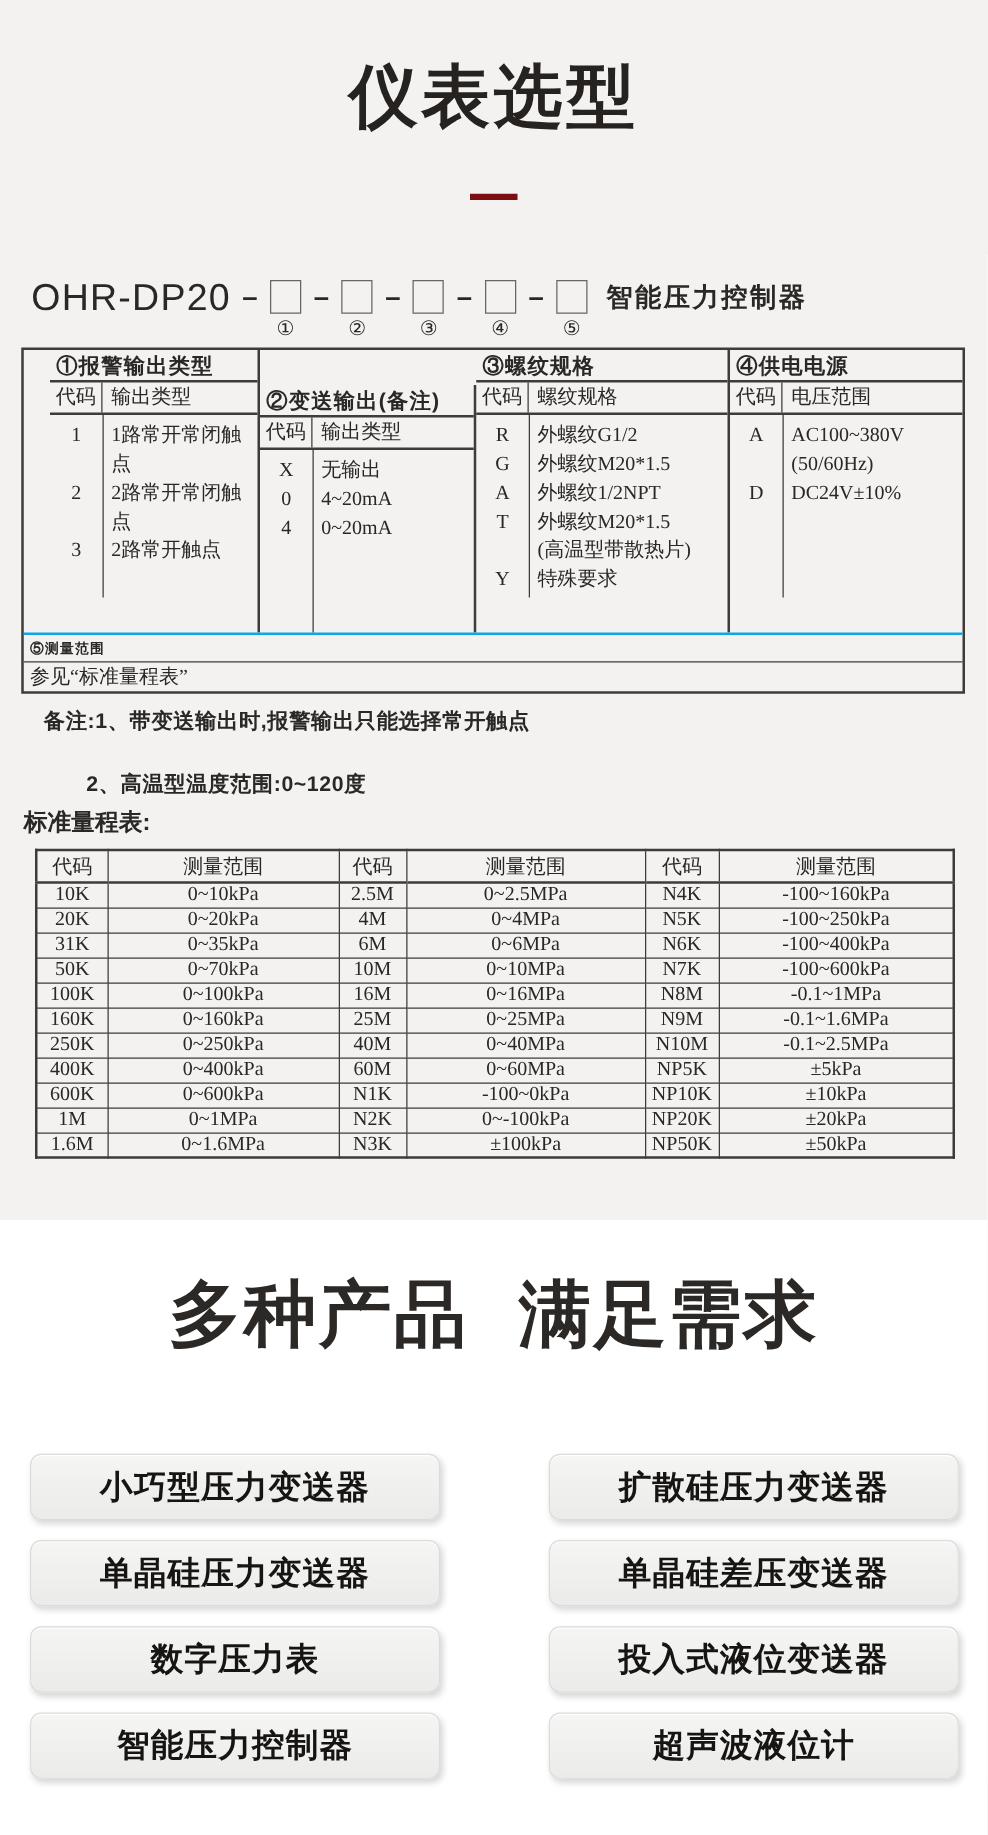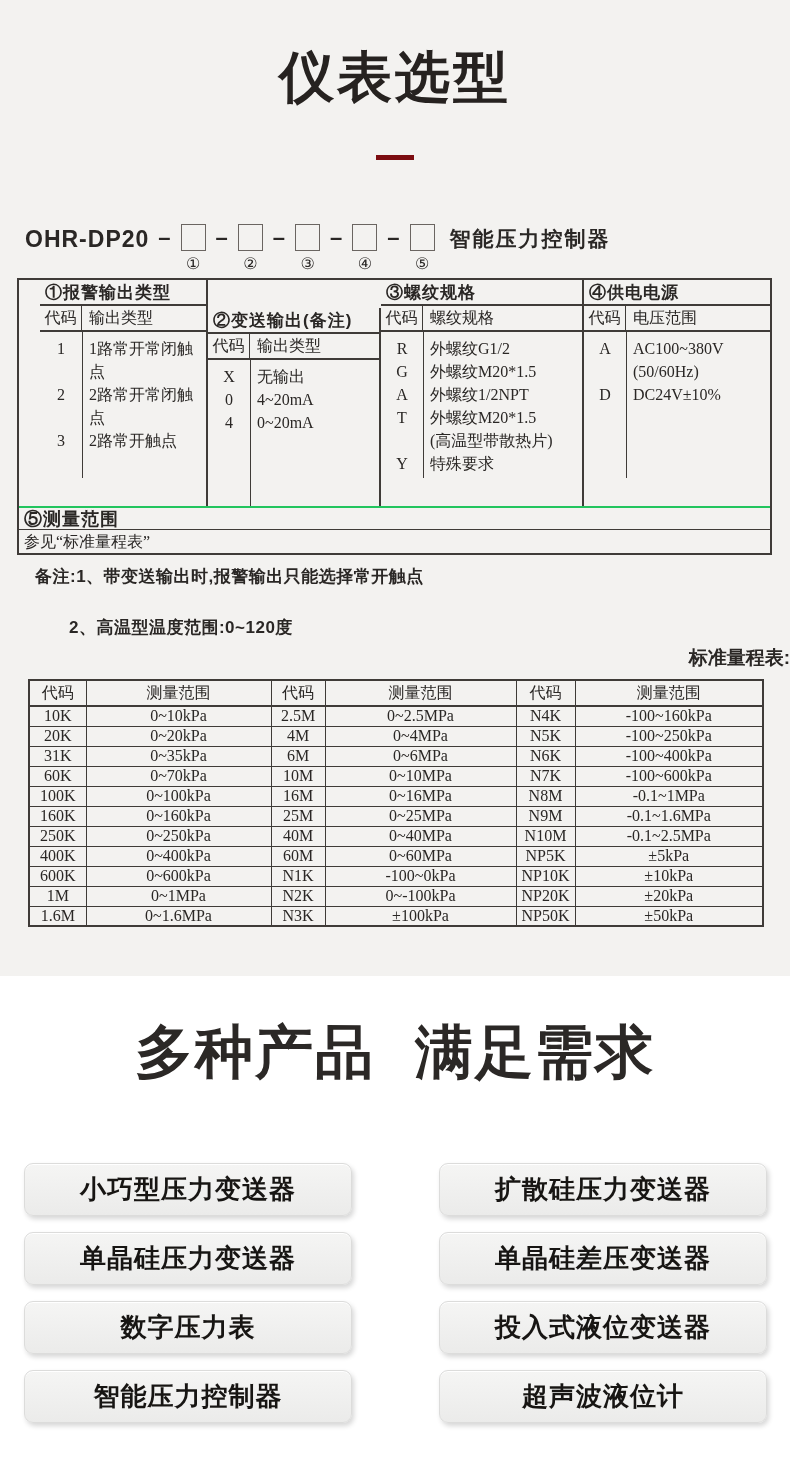--- a/index.html
+++ b/index.html
@@ -16,21 +16,21 @@
   .page-title {
     margin:0; padding-top:50px;
     text-align:center;
     font-size:55px; font-weight:900; line-height:1;
     letter-spacing:3px; color:#262220;
   }
   .red-dash { width:38px; height:5px; background:#7c0d11; margin:50px auto 0; }
 
   
   .model-line { display:flex; align-items:flex-start; margin:64px 0 0 25px; }
-  .m-prefix { font-size:23px; font-weight:700; letter-spacing:1px; line-height:30px; }
+  .m-prefix { font-size:30px; font-weight:400; letter-spacing:1px; line-height:30px; }
   .m-dash  { font-size:22px; font-weight:700; line-height:28px; margin:0 9px; }
   .slot { display:flex; flex-direction:column; align-items:center; width:27px; }
   .slot .box { width:25px; height:27px; border:1px solid #6a6561; }
   .slot .circ { font-size:16px; line-height:20px; margin-top:3px; }
   .m-suffix { font-size:21px; font-weight:600; letter-spacing:2px; line-height:30px; margin-left:14px; }
 
   
   .sel-table {
     margin:4px 18px 0 17px;
     border:2px solid #3f3b38;
@@ -52,35 +52,35 @@
   .sub-desc { padding-left:7px; line-height:24px; }
   .sec-body { position:relative; height:146px; padding-top:5px;
               font-family:"Liberation Serif", serif; font-size:16px; }
   .sec-body::before { content:""; position:absolute; left:42px; top:0; bottom:0;
                       width:1px; background:#3f3b38; }
   .body-row { display:flex; }
   .row-code { width:42px; flex:none; text-align:center; line-height:23px; }
   .row-desc { padding-left:7px; line-height:23px; white-space:pre-line; }
 
   .range-title {
-    flex-basis:100%; border-top:2px solid #22c55e;
-    height:23px; line-height:22px; font-size:18px; font-weight:700;
+    flex-basis:100%; border-top:2px solid #0ea5e9;
+    height:23px; line-height:22px; font-size:11px; font-weight:700;
     padding-left:5px; letter-spacing:1px;
   }
   .range-note {
     flex-basis:100%; border-top:1px solid #3f3b38;
     height:24px; line-height:23px; font-size:16px;
     font-family:"Liberation Serif", serif; padding-left:5px;
   }
 
   
   .notes { margin:8px 0 0 35px; font-size:17px; font-weight:600;
            line-height:27px; letter-spacing:0.5px; }
   .note-line2 { padding-left:34px;margin-top:24px; }
-  .range-caption { margin:4px 0 0 19px; font-size:19px; font-weight:700;text-align:right; }
+  .range-caption { margin:4px 0 0 19px; font-size:19px; font-weight:700; }
 
   
   .range-table {
     margin:8px 0 0 28px; width:734px;
     border-collapse:collapse; table-layout:fixed;
     font-family:"Liberation Serif", serif; font-size:16px; text-align:center;
     border:2px solid #3f3b38;
   }
   .range-table th, .range-table td { border:1px solid #3f3b38; padding:0; font-weight:400; }
   .range-table th { height:26px; border-bottom:2px solid #3f3b38; }
@@ -291,21 +291,21 @@
         </tr>
         <tr>
           <td>31K</td>
           <td>0~35kPa</td>
           <td>6M</td>
           <td>0~6MPa</td>
           <td>N6K</td>
           <td>-100~400kPa</td>
         </tr>
         <tr>
-          <td>60K</td>
+          <td>50K</td>
           <td>0~70kPa</td>
           <td>10M</td>
           <td>0~10MPa</td>
           <td>N7K</td>
           <td>-100~600kPa</td>
         </tr>
         <tr>
           <td>100K</td>
           <td>0~100kPa</td>
           <td>16M</td>

